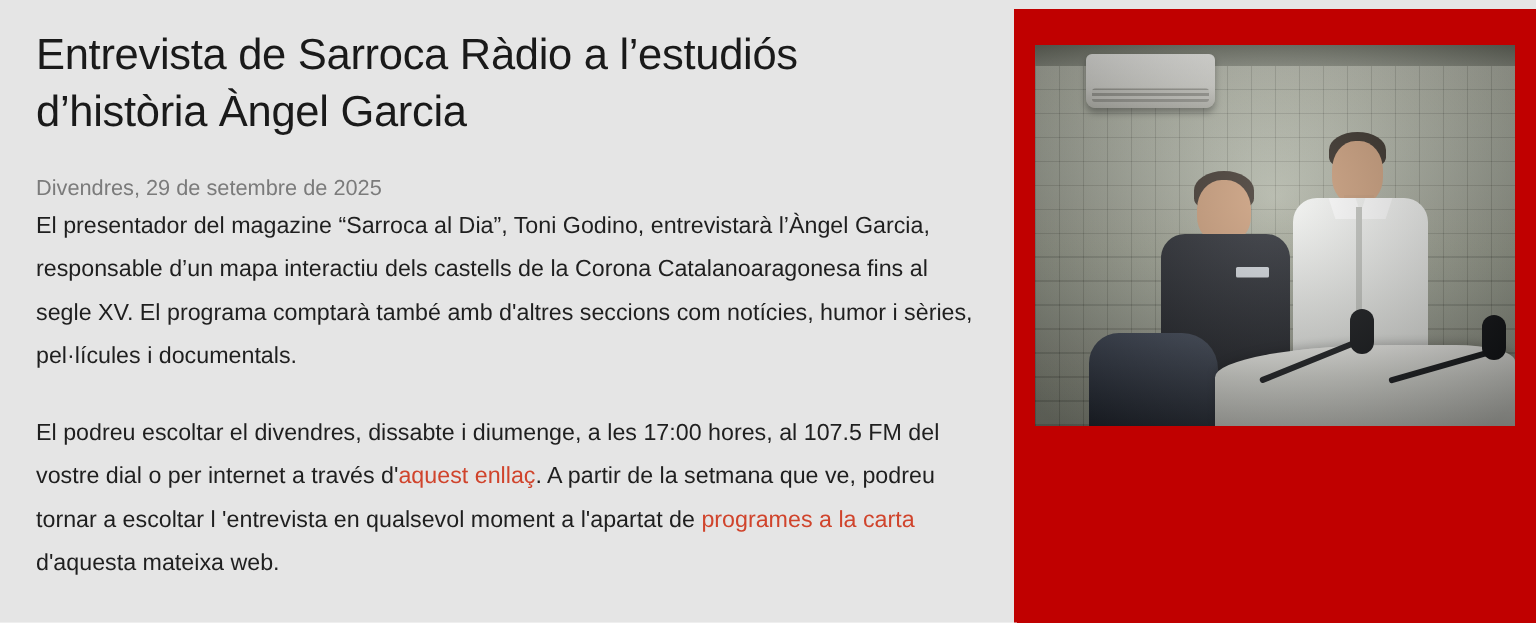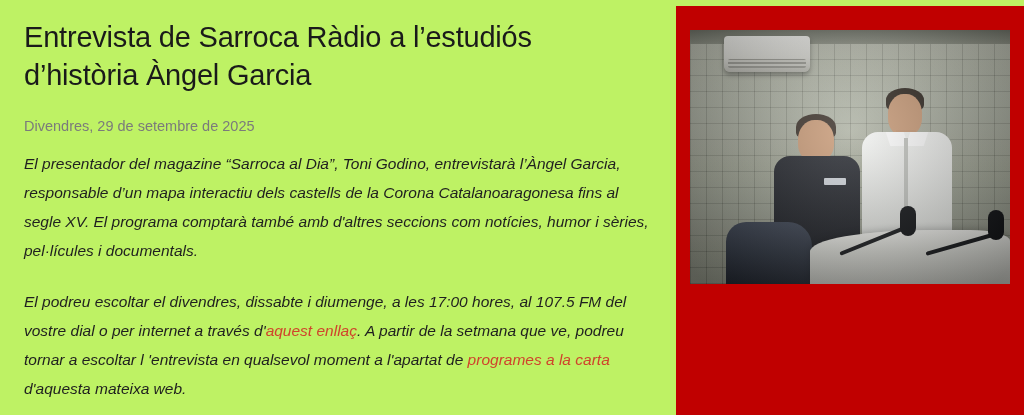--- a/index.html
+++ b/index.html
@@ -12,21 +12,21 @@
     height: 415px;
     overflow: hidden;
     font-family: "Liberation Sans", sans-serif;
     color: #1a1a1a;
   }
   .page {
     position: relative;
     width: 1024px;
     height: 415px;
     display: flex;
-    background: #bef264;
+    background: #e5e5e5;
   }
   .article {
     width: 676px;
     box-sizing: border-box;
     padding: 18px 24px 0 24px;
   }
   .article-title {
     font-size: 29px;
     line-height: 38px;
     font-weight: normal;
@@ -34,25 +34,23 @@
     margin: 0 0 0 0;
     letter-spacing: -0.2px;
   }
   .article-date {
     margin-top: 22px;
     font-size: 14.5px;
     color: #7b7b7b;
     line-height: 20px;
   }
   .article-body {
-    margin-top: 13px;
     font-size: 15.5px;
     line-height: 29px;
     color: #1f1f1f;
-    font-style: italic;
   }
   .article-body p {
     margin: 0 0 22px 0;
   }
   .article-body p:last-child {
     margin-bottom: 0;
   }
   a.inline-link {
     color: #d0442c;
     text-decoration: none;

